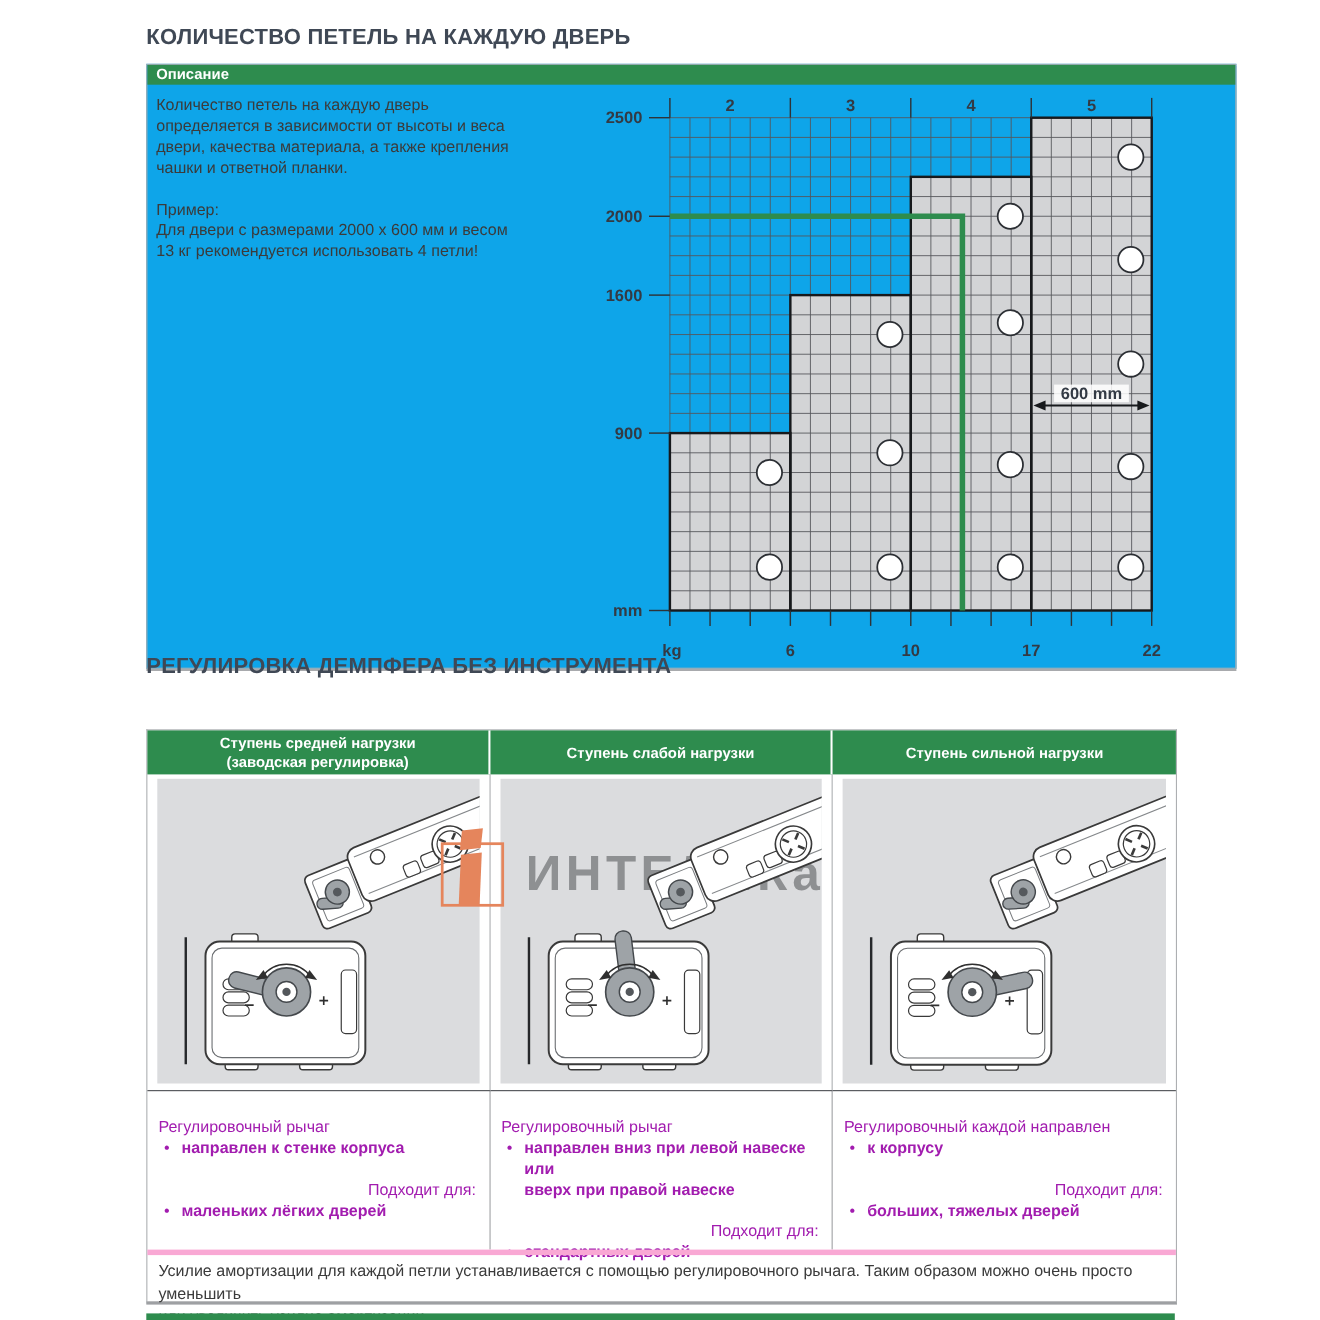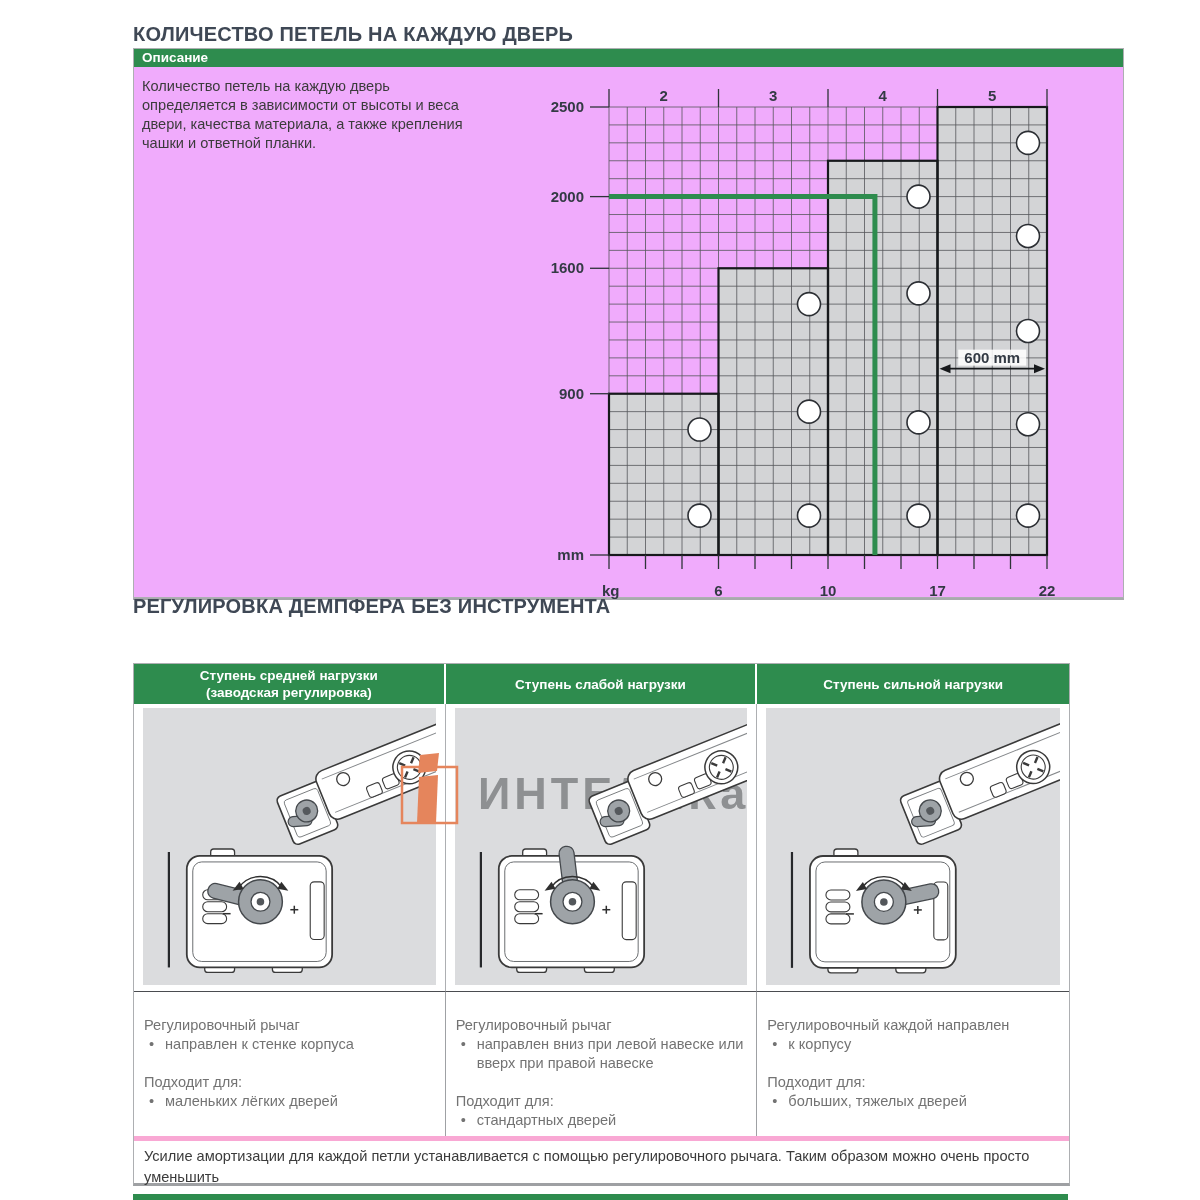--- a/index.html
+++ b/index.html
@@ -2,48 +2,48 @@
 <html><head>
 <meta charset="utf-8">
 <style>
   html,body{margin:0;padding:0;background:#fff;}
   .page{position:relative;width:1200px;height:1200px;background:#fff;overflow:hidden;
         font-family:"Liberation Sans","DejaVu Sans",sans-serif;padding-left:12px;}
   .sec-title{position:absolute;left:133px;margin:0;font:700 20px/24px "Liberation Sans","DejaVu Sans",sans-serif;
              color:#3F4855;letter-spacing:.2px;}
   .t1{top:22px;} .t2{top:594px;}
   
-  .box1{position:absolute;left:133px;top:48px;width:991px;height:550px;background:#f0abfc;
+  .box1{position:absolute;left:133px;top:58px;width:991px;height:550px;background:#0ea5e9;
         border:1px solid #ADAFB2;box-shadow:0 2px 0 #A8AAAD;box-sizing:border-box;}
   .green-bar{background:#2E8C4E;color:#fff;font:700 13.5px/18px "Liberation Sans","DejaVu Sans",sans-serif;
              height:18px;padding-left:8px;}
   .desc{position:absolute;left:8px;top:28px;width:414px;color:#3B3B3B;
         font:14.6px/19px "Liberation Sans","DejaVu Sans",sans-serif;}
   .desc .para{white-space:pre-line;margin:0 0 19px 0;}
   .chart{position:absolute;left:580px;top:80px;width:500px;height:530px;overflow:visible;}
   .chart-label{font:700 15px "Liberation Sans","DejaVu Sans",sans-serif;fill:#333A44;}
   
   .box2{position:absolute;left:133px;top:663px;width:935px;background:#fff;
         border:1px solid #ADAFB2;border-bottom:3px solid #9EA0A3;box-sizing:content-box;
         display:grid;grid-template-columns:1fr 1fr 1fr;grid-template-rows:40px 287px 145px 47px;}
   .hcell{background:#2E8C4E;color:#fff;display:flex;flex-direction:column;justify-content:center;
          align-items:center;text-align:center;font:700 13.5px/17px "Liberation Sans","DejaVu Sans",sans-serif;}
   .hcell.sep{border-right:2px solid #fff;}
   .icell{position:relative;padding:4px 9px 6px 9px;box-sizing:border-box;}
   .icell.sep{border-right:1px solid #ADAFB2;}
   .imgbg{position:relative;width:100%;height:100%;background:#DBDCDE;}
   .hinge{position:absolute;left:0;top:0;width:100%;height:100%;z-index:2;}
-  .tcell{border-top:1px solid #4A4C50;padding:24px 12px 0 10px;color:#737373;
+  .tcell{border-top:1px solid #4A4C50;padding:24px 12px 0 10px;color:#a21caf;
          font:14.6px/19px "Liberation Sans","DejaVu Sans",sans-serif;box-sizing:border-box;}
   .tcell.sep{border-right:1px solid #9FA1A4;}
   .tb-head{margin:0;}
-  .tb-head.gap{margin-top:19px;}
+  .tb-head.gap{margin-top:19px;text-align:right;}
   .bullet{display:flex;}
   .bullet .dot{width:16px;padding-left:5px;flex:none;}
-  .bullet .bt{white-space:pre-line;flex:1;}
+  .bullet .bt{white-space:pre-line;flex:1;font-weight:bold;}
   .fcell{grid-column:1/4;border-top:5px solid #f9a8d4;padding:5px 10px 0 10px;color:#3B3B3B;
          font:14.6px/21px "Liberation Sans","DejaVu Sans",sans-serif;white-space:pre-line;box-sizing:border-box;}
   
   .wm-text{position:absolute;left:478px;top:770px;z-index:1;color:#8E9092;
            font:600 45px/48px "Liberation Sans","DejaVu Sans",sans-serif;letter-spacing:4px;}
   .wm-logo{position:absolute;left:398px;top:751px;width:64px;height:76px;z-index:3;}
   .peek{position:absolute;left:133px;top:1194px;width:935px;height:6px;background:#2E8C4E;}
 </style>
 </head>
 <body>
@@ -52,20 +52,23 @@
 
   <h1 class="sec-title t1">КОЛИЧЕСТВО ПЕТЕЛЬ НА КАЖДУЮ ДВЕРЬ</h1>
 
   <div class="box1">
     <div class="green-bar">Описание</div>
     <div class="desc" id="desc">
         <p class="para">Количество петель на каждую дверь
 определяется в зависимости от высоты и веса
 двери, качества материала, а также крепления
 чашки и ответной планки.</p>
+        <p class="para">Пример:
+Для двери с размерами 2000 x 600 мм и весом
+13 кг рекомендуется использовать 4 петли!</p>
       </div>
   </div>
 
   <svg class="chart" id="hinge-chart" viewBox="580 80 500 530">
       <rect x="609" y="393.72" width="109.5" height="161.27999999999997" fill="#D3D4D6"></rect>
       <rect x="718.5" y="268.28000000000003" width="109.5" height="286.71999999999997" fill="#D3D4D6"></rect>
       <rect x="828" y="160.76" width="109.5" height="394.24" fill="#D3D4D6"></rect>
       <rect x="937.5" y="107" width="109.5" height="448" fill="#D3D4D6"></rect>
       <g stroke="#55575B" stroke-width="0.8">
         <line x1="609" y1="107" x2="609" y2="555"></line>

